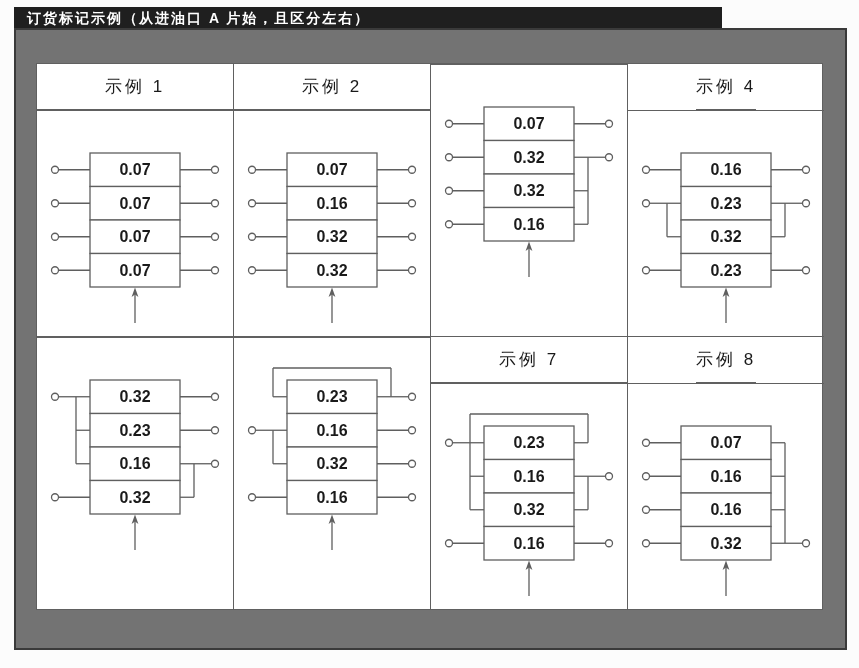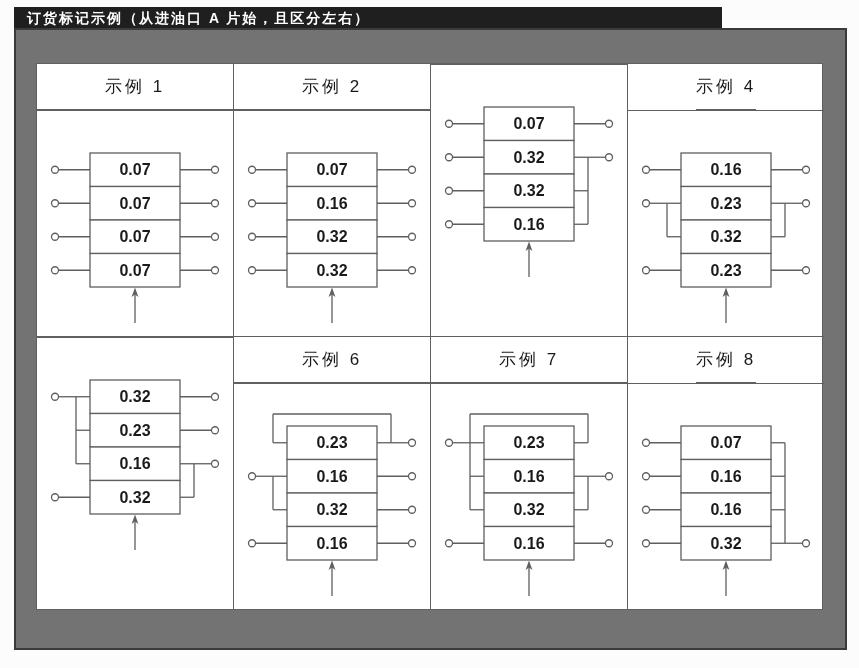--- a/index.html
+++ b/index.html
@@ -214,21 +214,20 @@
             <text x="98" y="131.25" text-anchor="middle" fill="#1a1a1a" font-size="16" font-weight="bold" font-family="&quot;Liberation Sans&quot;, sans-serif">0.16</text>
             <rect x="53" y="142.5" width="90" height="33.5" fill="#ffffff" stroke="#5f5f5f" stroke-width="1.3"></rect>
             <text x="98" y="164.75" text-anchor="middle" fill="#1a1a1a" font-size="16" font-weight="bold" font-family="&quot;Liberation Sans&quot;, sans-serif">0.32</text>
             <line x1="98" y1="212" x2="98" y2="181" stroke="#5f5f5f" stroke-width="1.3"></line>
             <path d="M 98 176.5 L 94.6 186 L 98 183.4 L 101.4 186 Z" fill="#5f5f5f" stroke="none"></path>
           </svg>
         </div>
     </div>
 
     <div class="cell">
-      <div class="cell-header">示例 6</div>
       <div class="cell-body">
           <svg width="196" height="225" viewBox="0 0 196 225">
             <line x1="39" y1="30" x2="157" y2="30" stroke="#5f5f5f" stroke-width="1.3"></line>
             <line x1="39" y1="30" x2="39" y2="58.75" stroke="#5f5f5f" stroke-width="1.3"></line>
             <line x1="53" y1="58.75" x2="39" y2="58.75" stroke="#5f5f5f" stroke-width="1.3"></line>
             <line x1="157" y1="30" x2="157" y2="58.75" stroke="#5f5f5f" stroke-width="1.3"></line>
             <line x1="143" y1="58.75" x2="157" y2="58.75" stroke="#5f5f5f" stroke-width="1.3"></line>
             <line x1="157" y1="58.75" x2="178" y2="58.75" stroke="#5f5f5f" stroke-width="1.3"></line>
             <circle cx="178" cy="58.75" r="3.5" fill="#ffffff" stroke="#5f5f5f" stroke-width="1.3"></circle>
             <line x1="18" y1="159.25" x2="53" y2="159.25" stroke="#5f5f5f" stroke-width="1.3"></line>

